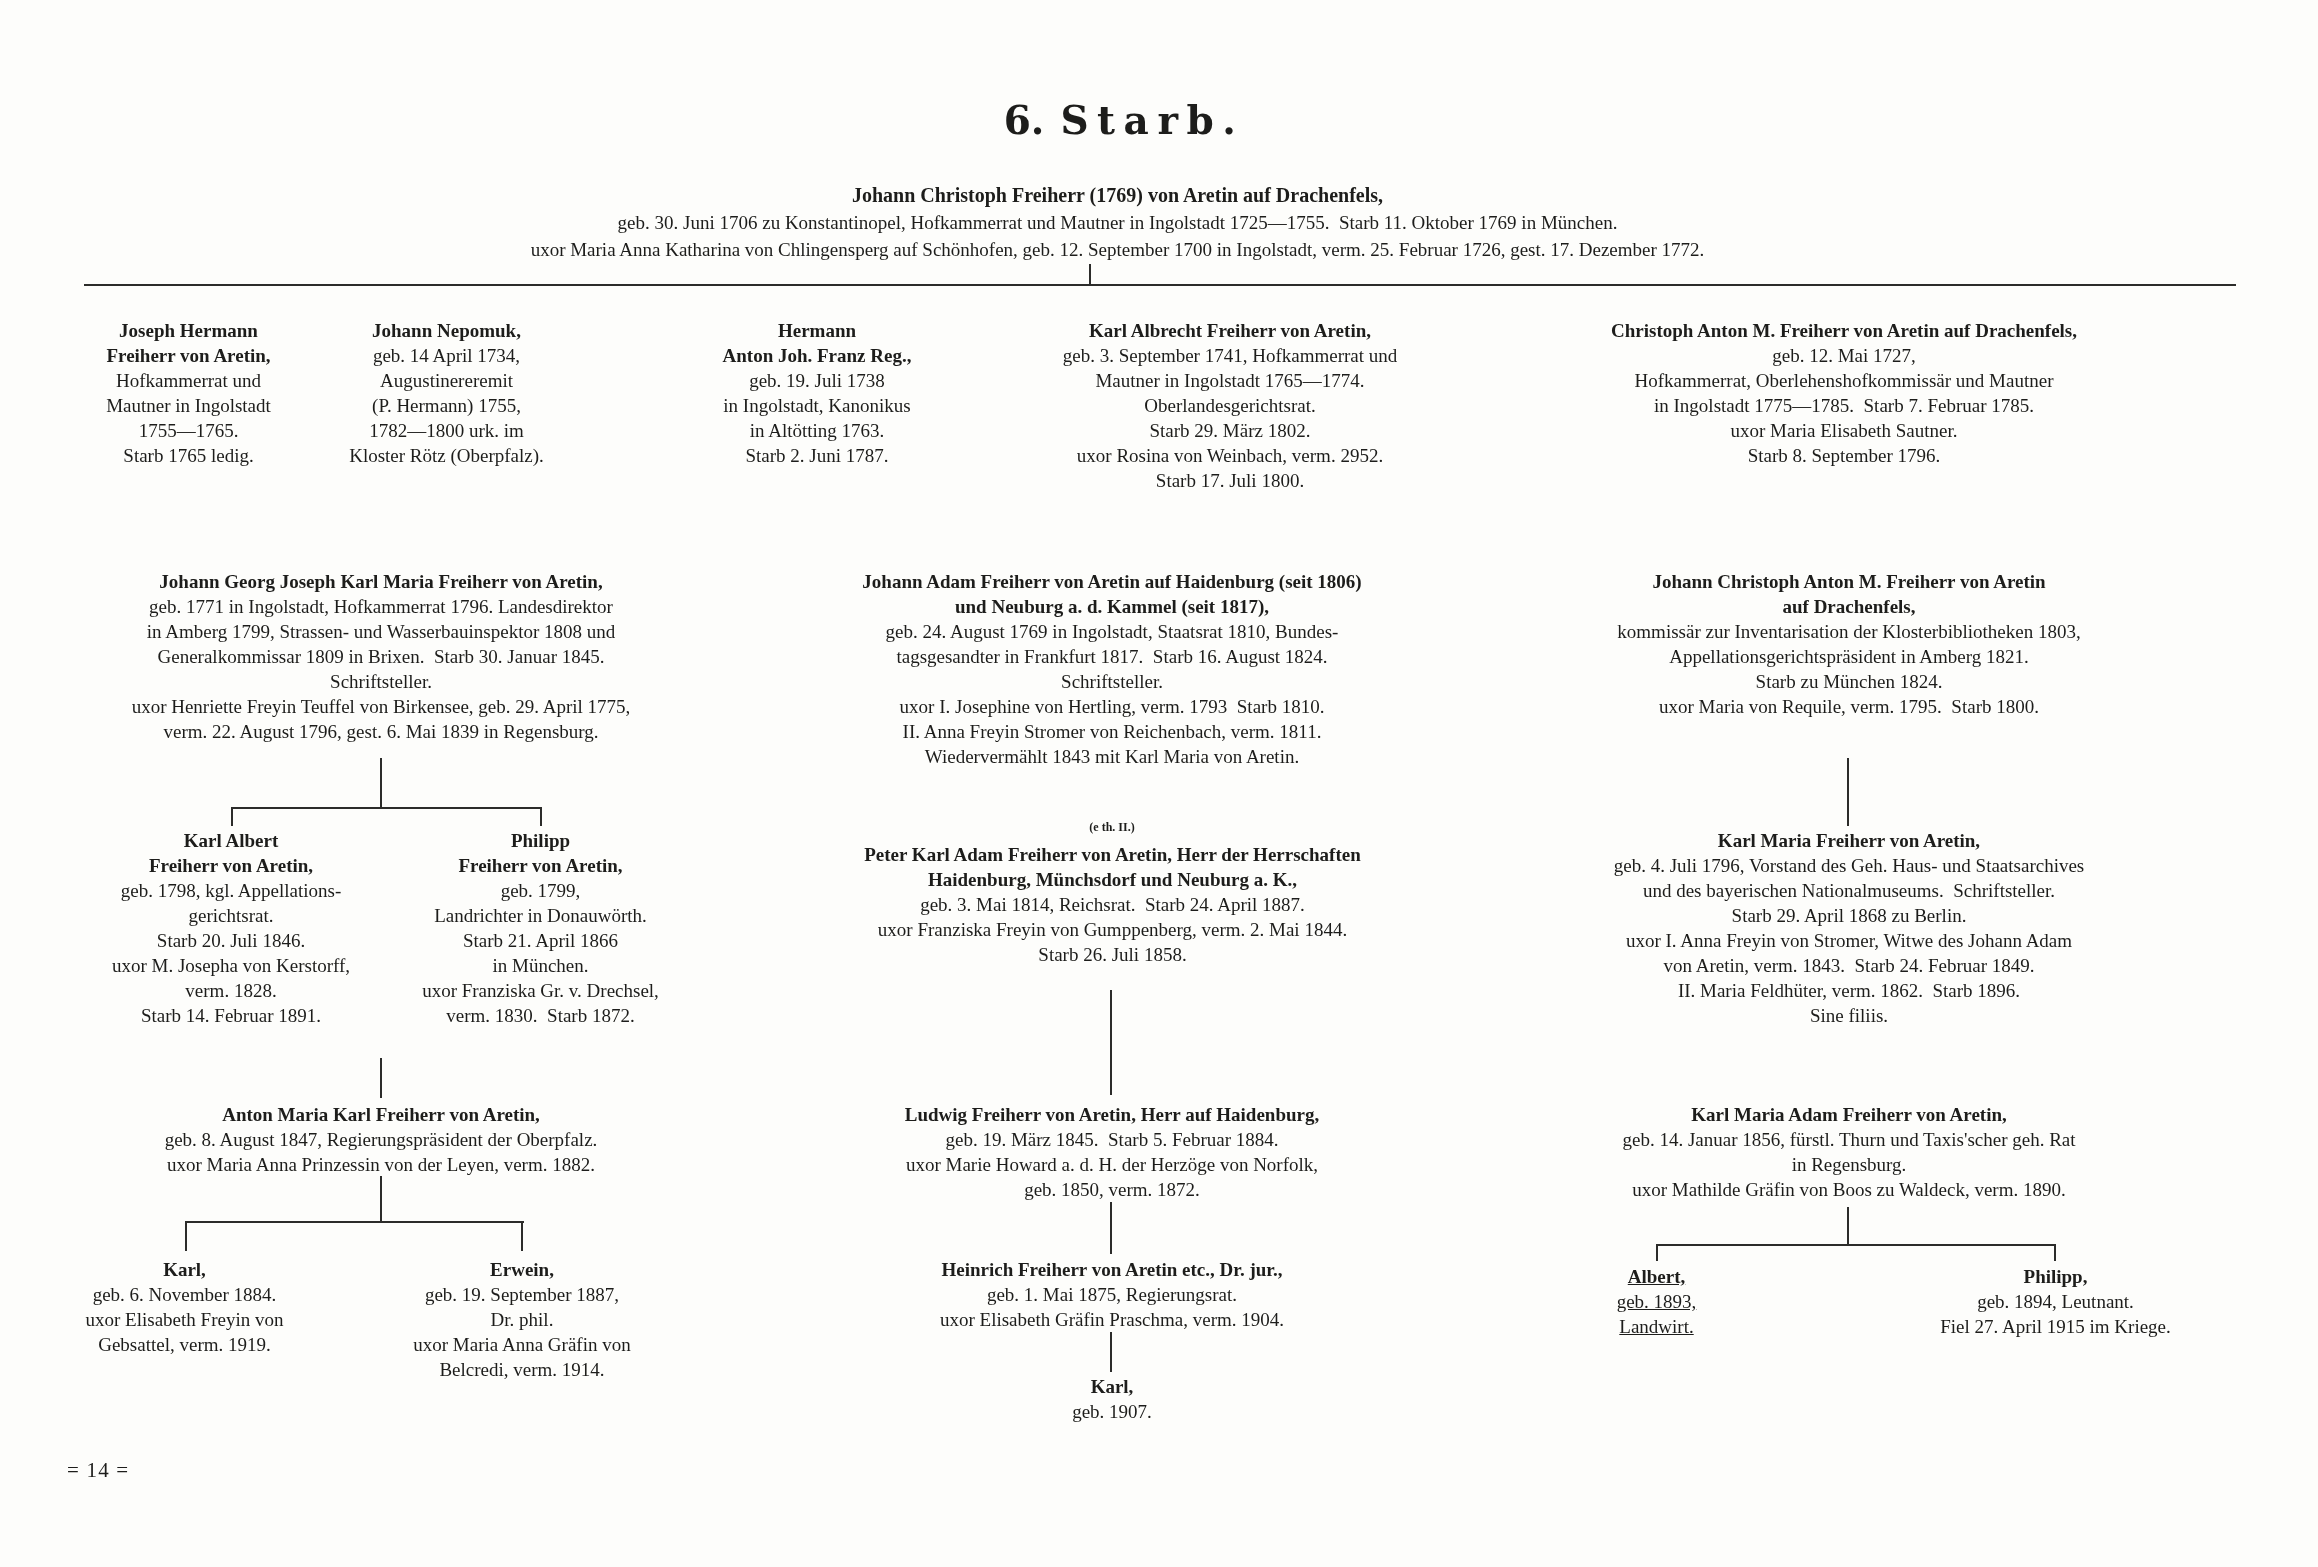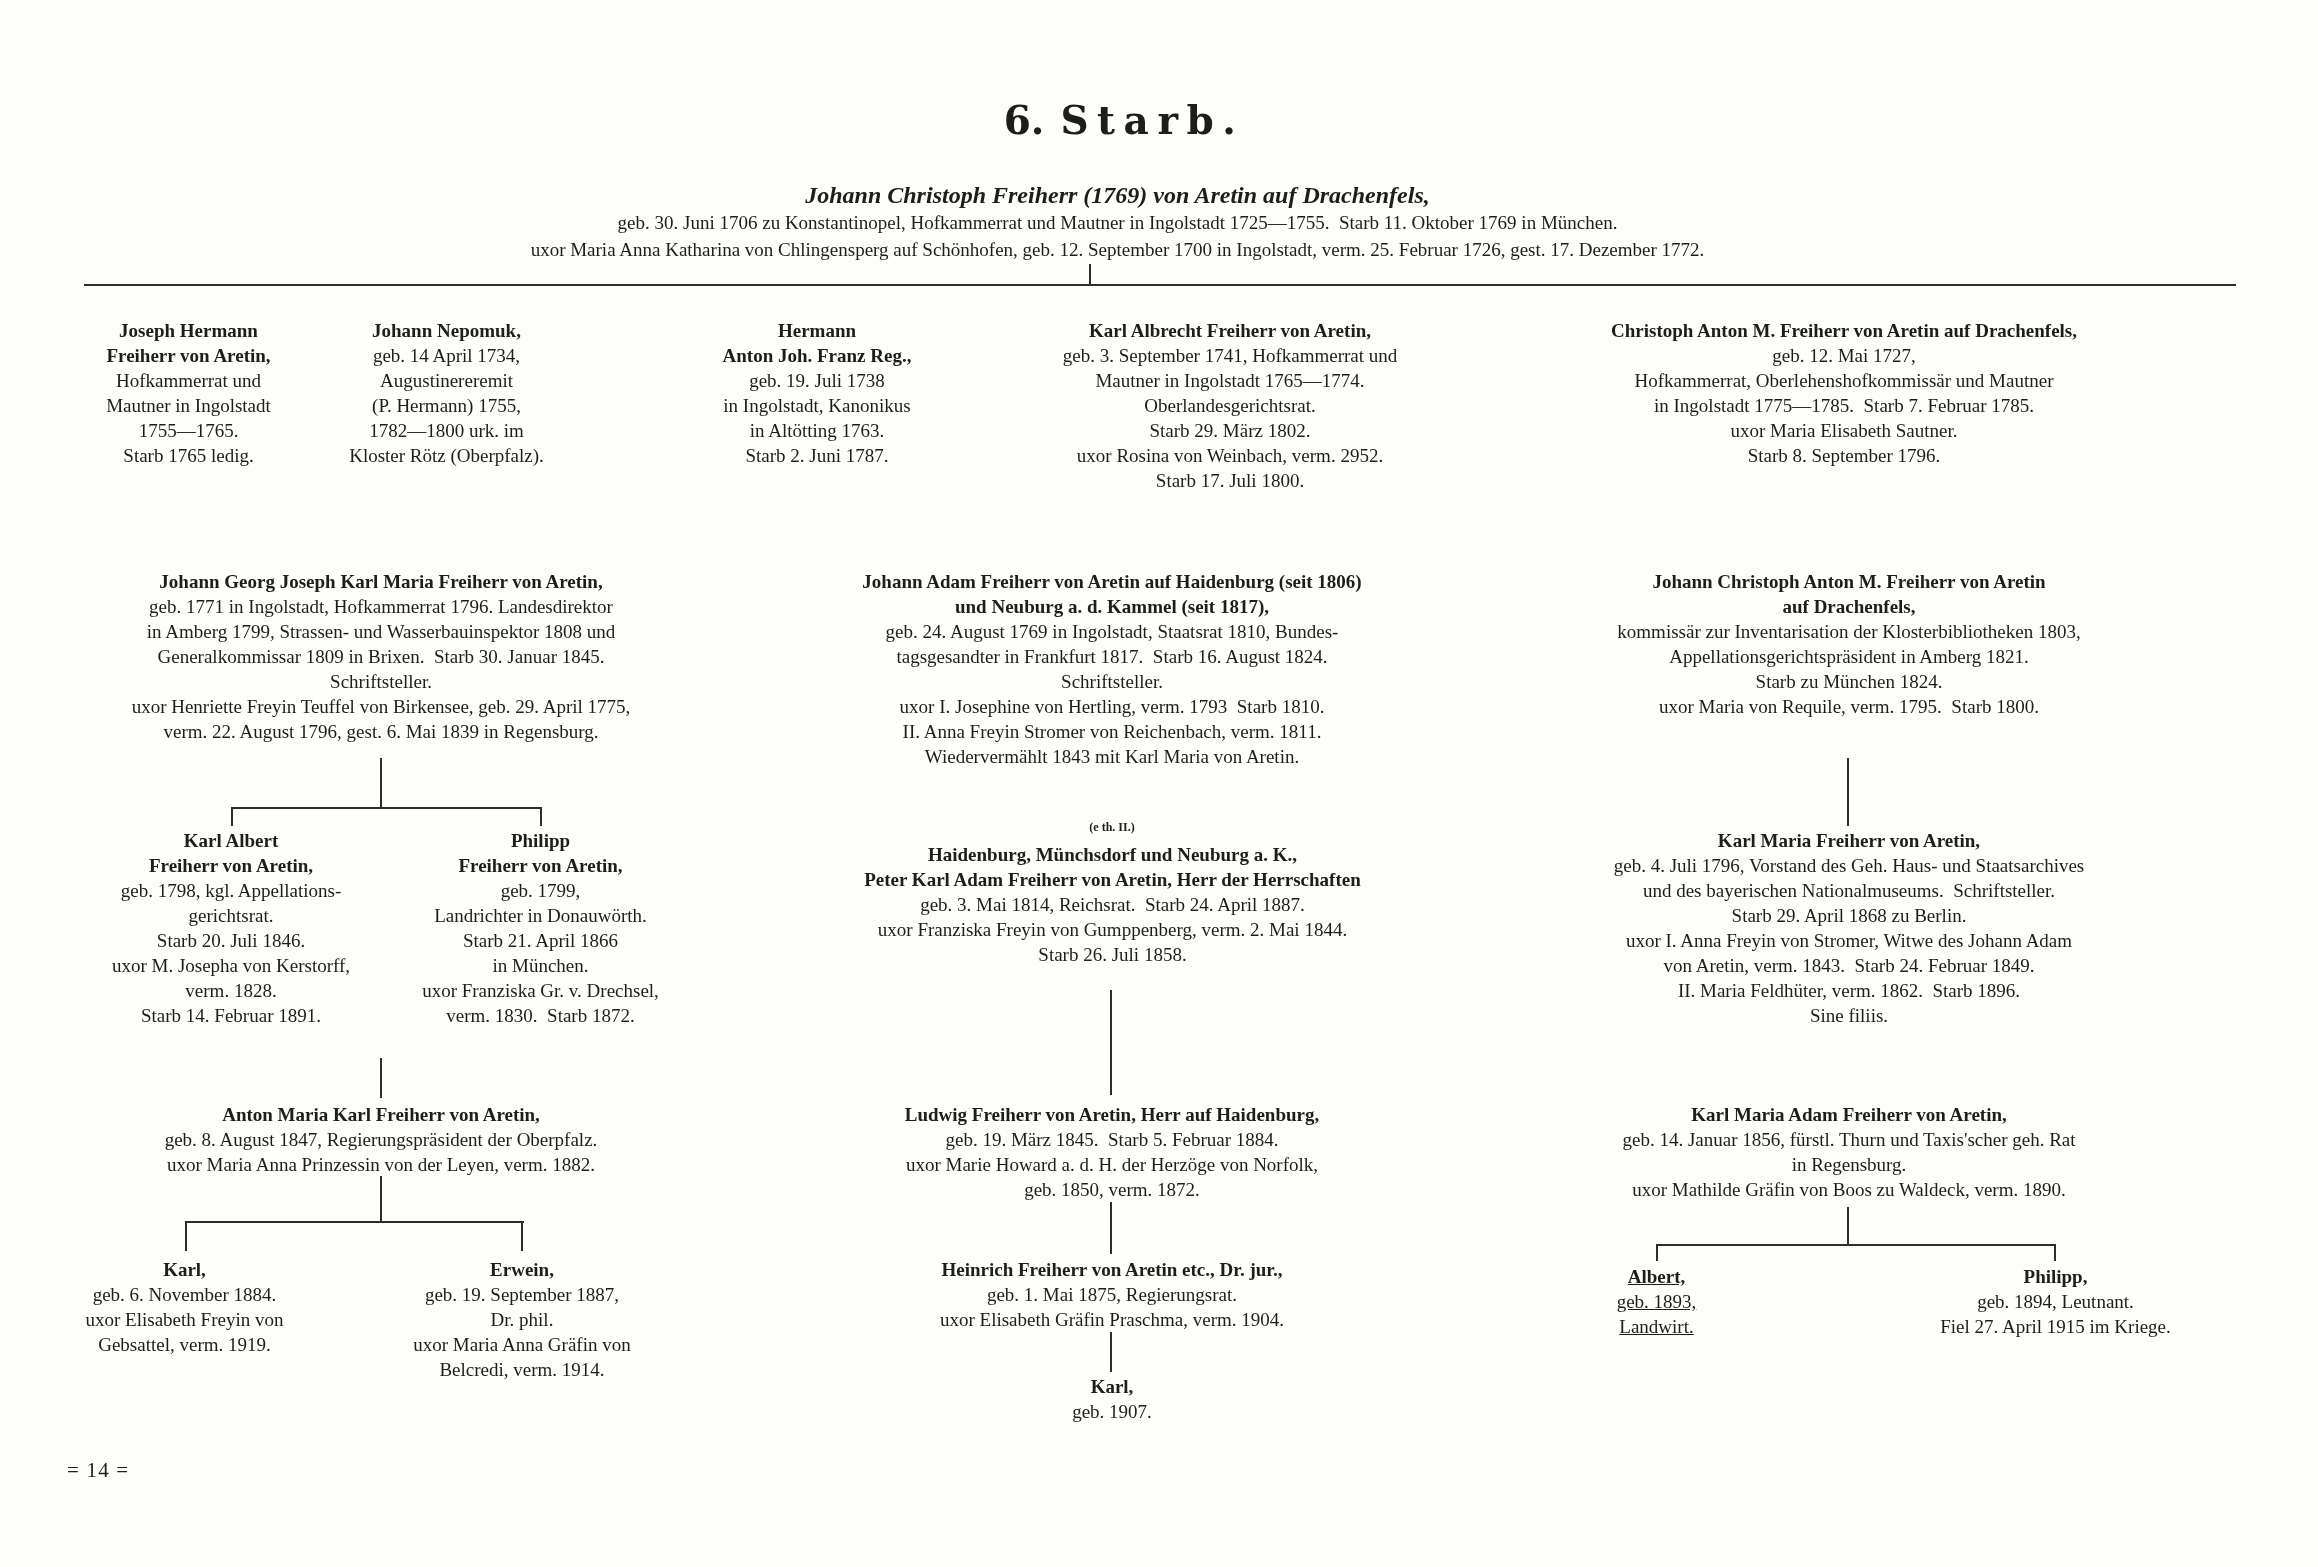--- a/index.html
+++ b/index.html
@@ -15,21 +15,21 @@
   .title {
     position:absolute; top:97px; left:0; width:2248px;
     text-align:center; font-size:39px; font-weight:bold;
     font-family:"DejaVu Serif","Liberation Serif",serif;
   }
   .title .sp { letter-spacing:8.5px; margin-left:16px; }
   .person { position:absolute; text-align:center; }
   .tline { white-space:pre; font-size:19px; line-height:25px; }
   .pname .tline { font-weight:bold; }
   .gen1 .tline { line-height:27px; }
-  .gen1 .pname .tline { font-size:24px;font-style:italic; }
+  .gen1 .pname .tline { font-size:20px; }
   .elabel { font-size:12px; line-height:13.4px; font-weight:bold; }
   .vline { position:absolute; width:1.8px; background:#2c2c2a; }
   .hline { position:absolute; height:1.8px; background:#2c2c2a; }
   .pagenum {
     position:absolute; left:67px; top:1458px;
     font-size:21px; letter-spacing:1.2px;
   }
 </style>
 </head>
 <body>
@@ -186,22 +186,22 @@
         <div class="tline">Starb 21. April 1866</div>
         <div class="tline">in München.</div>
         <div class="tline">uxor Franziska Gr. v. Drechsel,</div>
         <div class="tline">verm. 1830.  Starb 1872.</div>
       </div>
   </div>
 
   <div class="person elabel" style="top:821px;left:781px;width:662px;">(e th. II.)</div>
   <div class="person" style="top:842px;left:766px;width:693px;">
     <div class="pname">
+        <div class="tline">Peter Karl Adam Freiherr von Aretin, Herr der Herrschaften</div>
         <div class="tline">Haidenburg, Münchsdorf und Neuburg a. K.,</div>
-        <div class="tline">Peter Karl Adam Freiherr von Aretin, Herr der Herrschaften</div>
       </div>
     <div class="pdetails">
         <div class="tline">geb. 3. Mai 1814, Reichsrat.  Starb 24. April 1887.</div>
         <div class="tline">uxor Franziska Freyin von Gumppenberg, verm. 2. Mai 1844.</div>
         <div class="tline">Starb 26. Juli 1858.</div>
       </div>
   </div>
 
   <div class="person" style="top:828px;left:1489px;width:720px;">
     <div class="pname">

